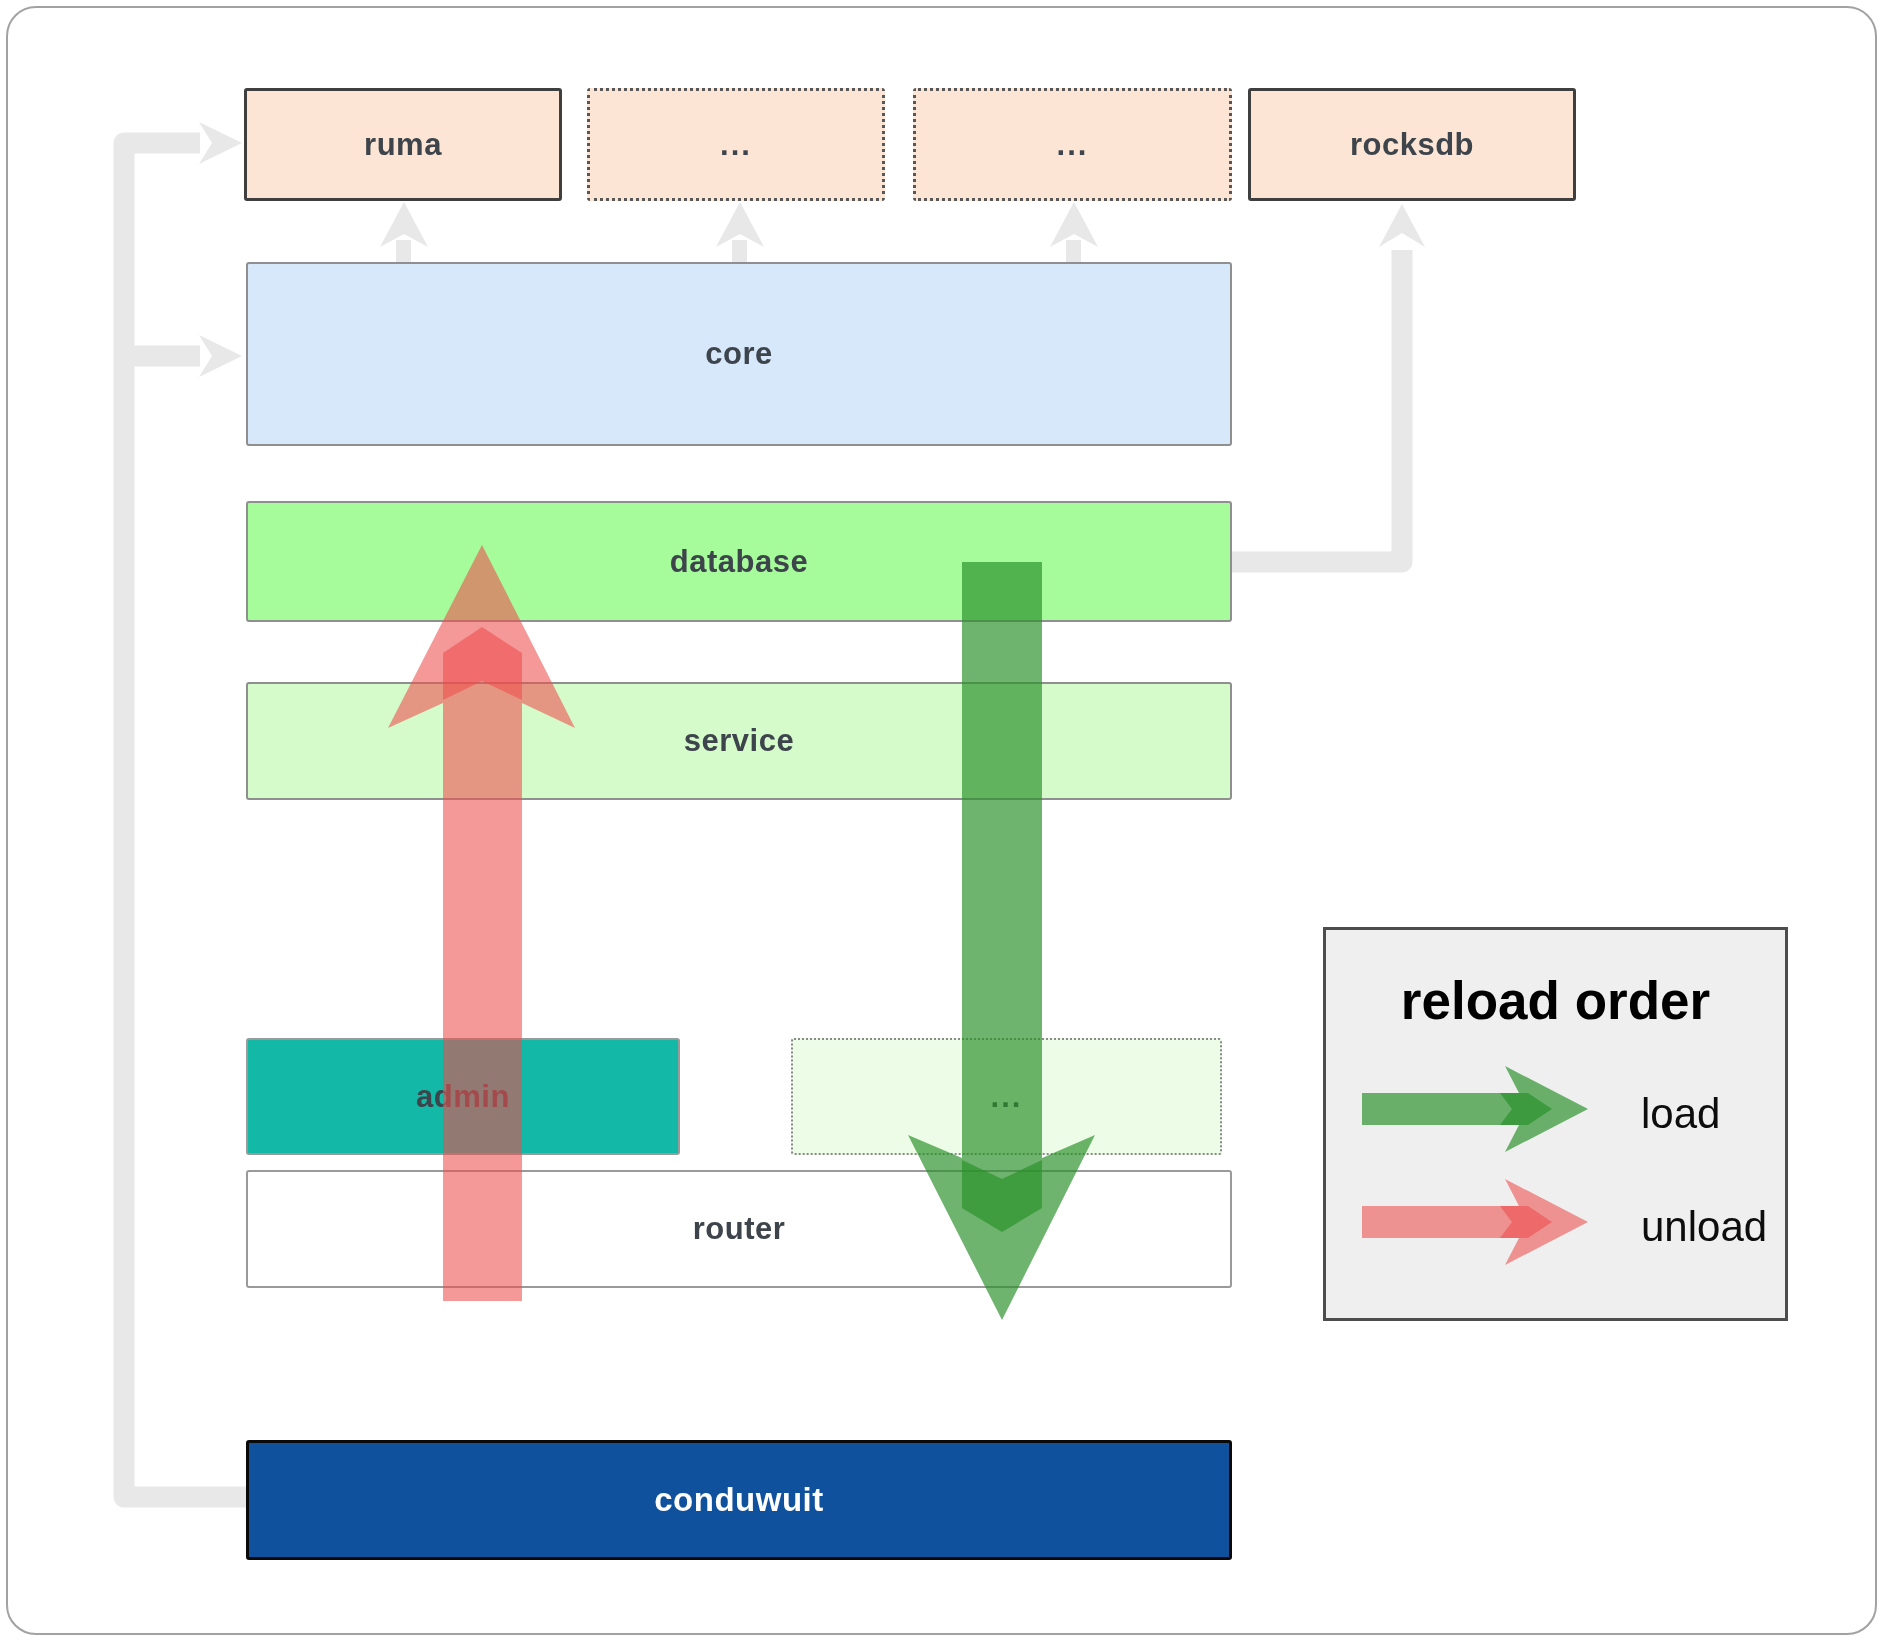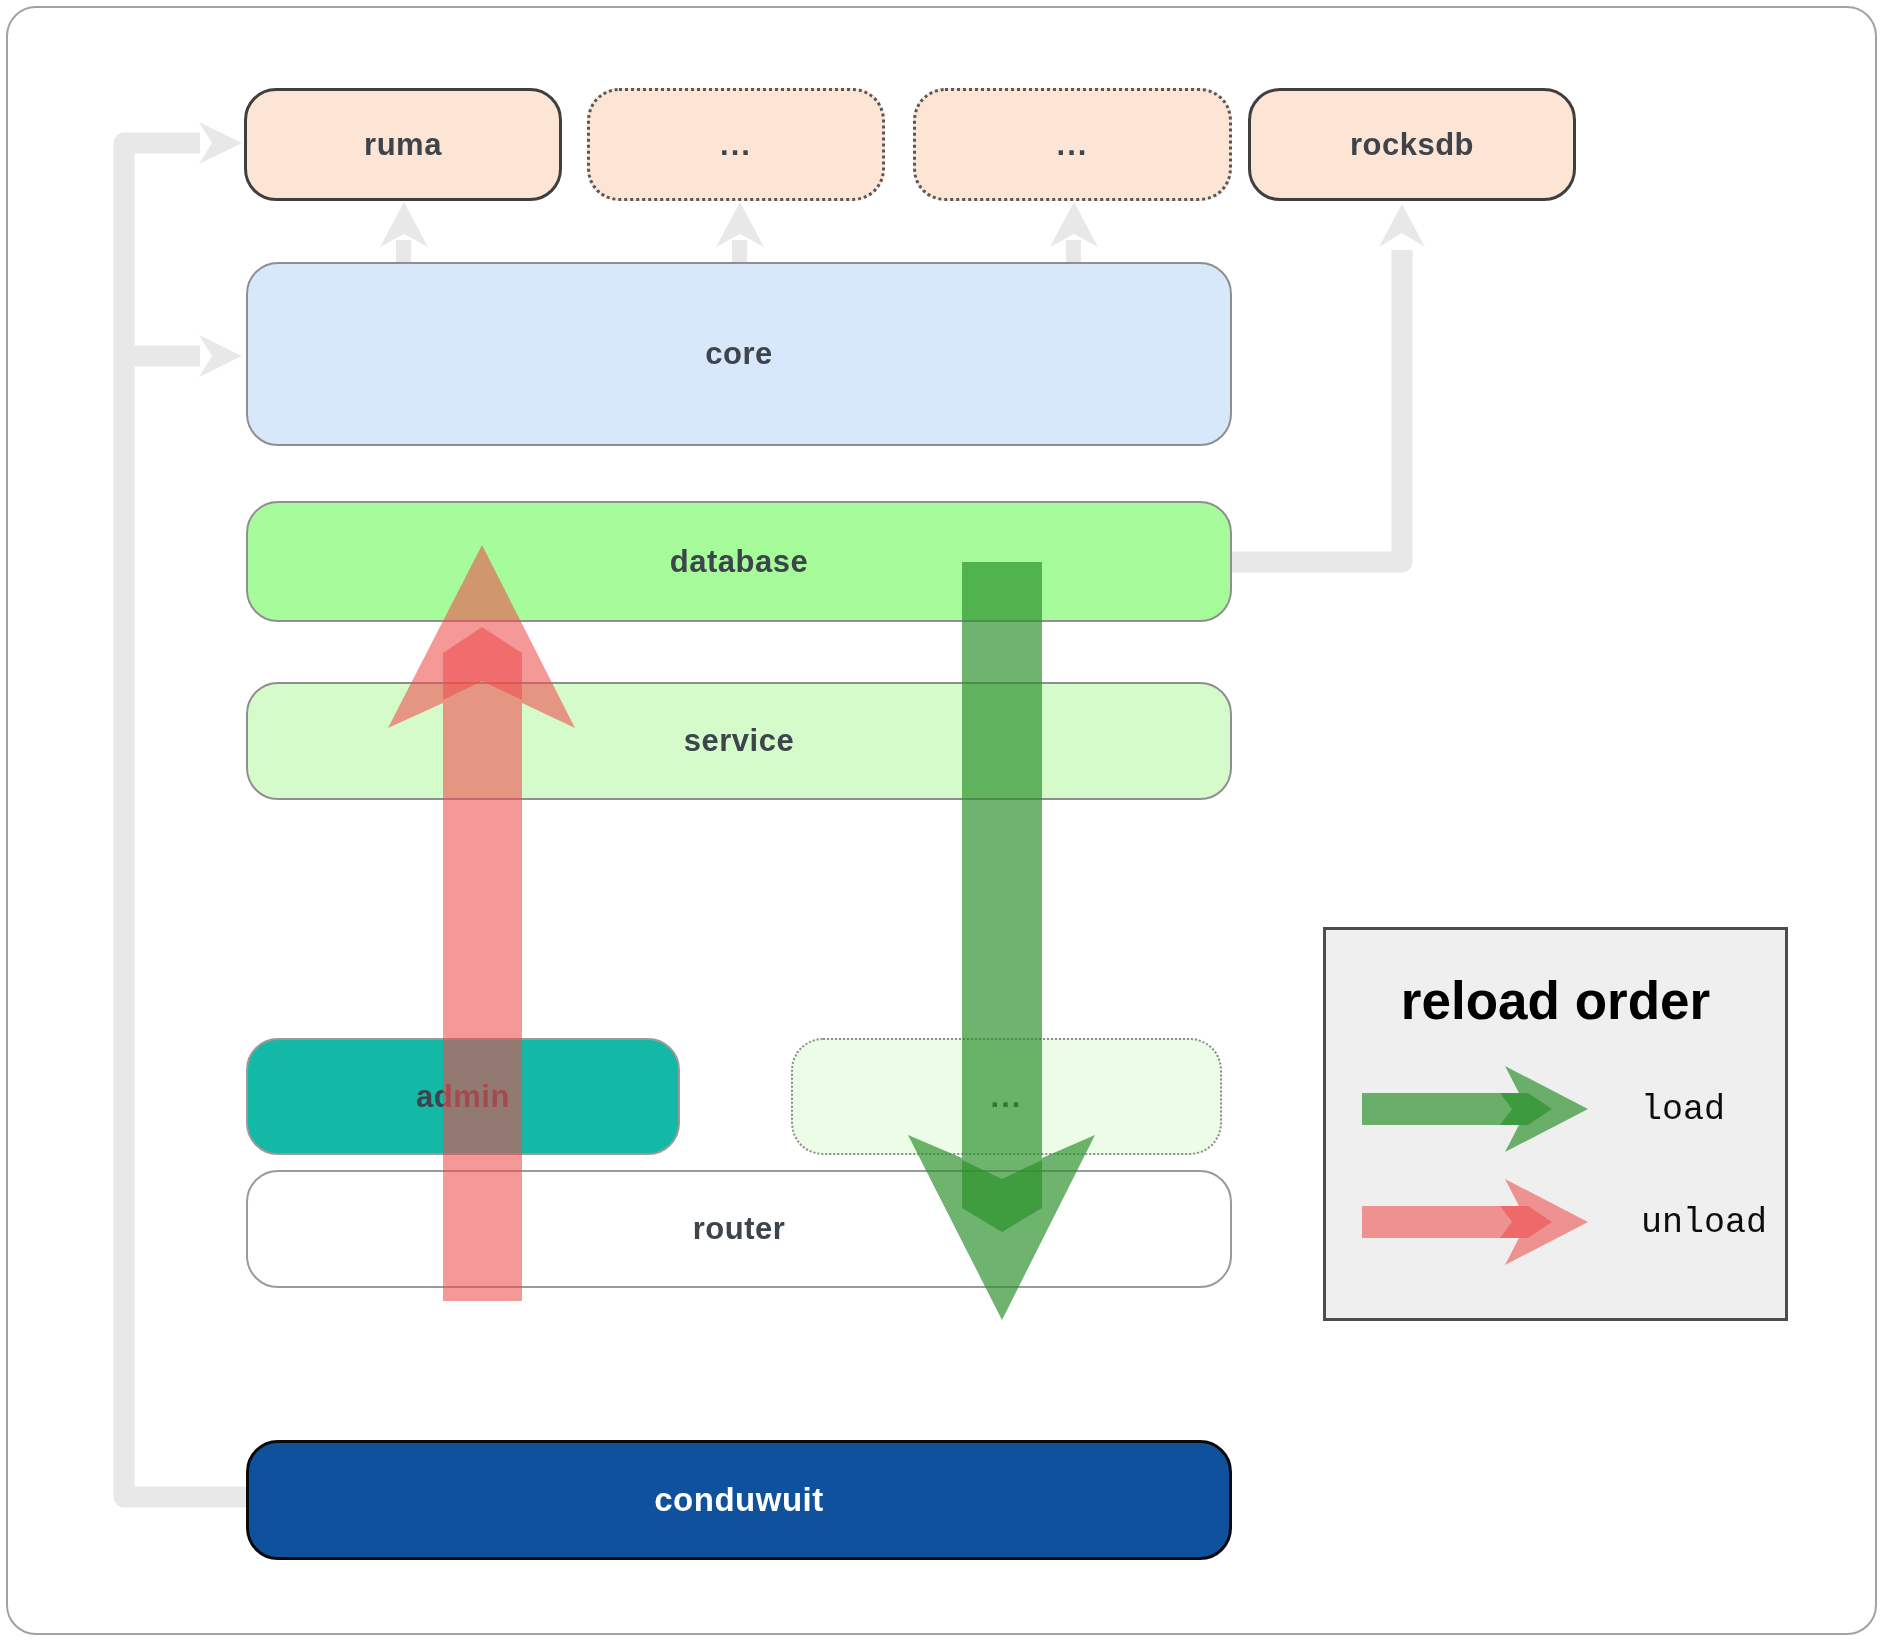--- a/index.html
+++ b/index.html
@@ -11,21 +11,21 @@
     overflow:hidden;
   }
   .frame{
     position:absolute;left:6px;top:6px;right:6px;bottom:8px;
     border:2.5px solid #a2a2a2;border-radius:30px;
     background:#ffffff;
   }
   .lyr{position:absolute;left:0;top:0;width:1883px;height:1643px;}
   .box{
     position:absolute;display:flex;align-items:center;justify-content:center;
-    box-sizing:border-box;border-radius:32px;
+    box-sizing:border-box;border-radius:3px;
     font-size:31px;font-weight:600;color:#3e444b;
     letter-spacing:0.5px;
   }
   .peach{background:#fce5d5;border:3px solid #3f3f3f;}
   .peach-dotted{background:#fce5d5;border:3px dotted #575757;}
   .blue{background:#d6e8fa;border:2.5px solid #8f8f8f;}
   .green1{background:#a6fb9b;border:2.5px solid #8f8f8f;}
   .green2{background:#d6fbcb;border:2.5px solid #8f8f8f;}
   .green3{background:#e2fcda;border:2.5px solid #8f8f8f;}
   .green4{background:#14b8a6;border:2px solid #9a9a9a;}
@@ -35,21 +35,21 @@
   .dots-label{font-weight:700;letter-spacing:2px;}
   .legend{
     position:absolute;left:1323px;top:927px;width:465px;height:394px;
     box-sizing:border-box;background:#efefef;border:3px solid #4d4d4d;
   }
   .legend-title{
     position:absolute;left:0;top:40px;width:100%;
     text-align:center;font-size:53px;font-weight:600;color:#000000;
   }
   .legend-label{
-    position:absolute;left:315px;font-size:35px;color:#0d0d0d;font-family:Liberation Mono, monospace;
+    position:absolute;left:315px;font-size:42px;color:#0d0d0d;
   }
   .legend-label.load{top:160px;}
   .legend-label.unload{top:273px;}
   svg{position:absolute;left:0;top:0;}
 </style>
 </head>
 <body>
 
 <div class="canvas">
   <div class="frame"></div>

